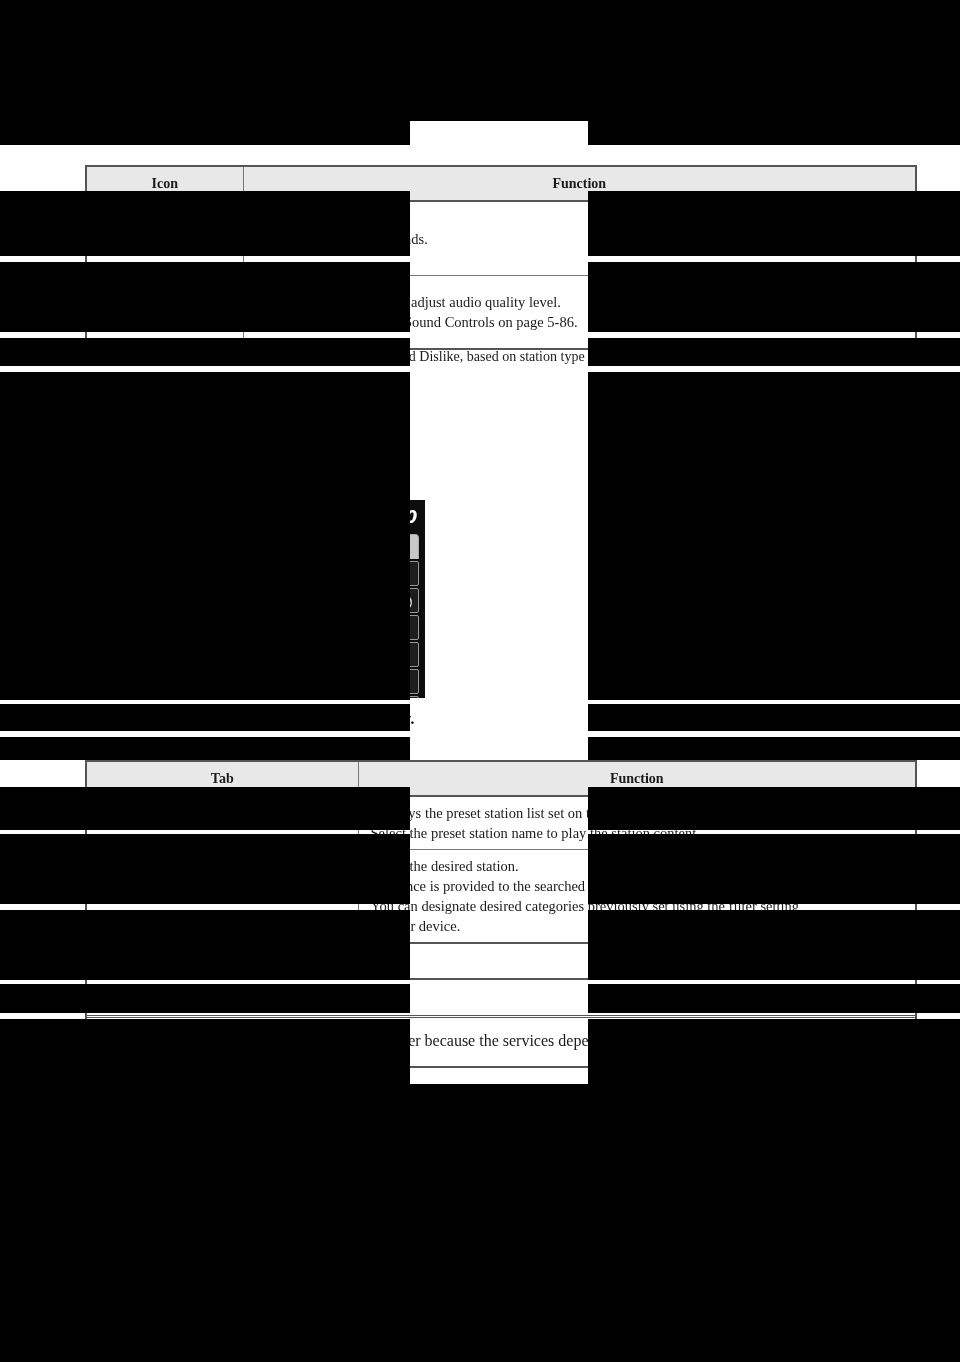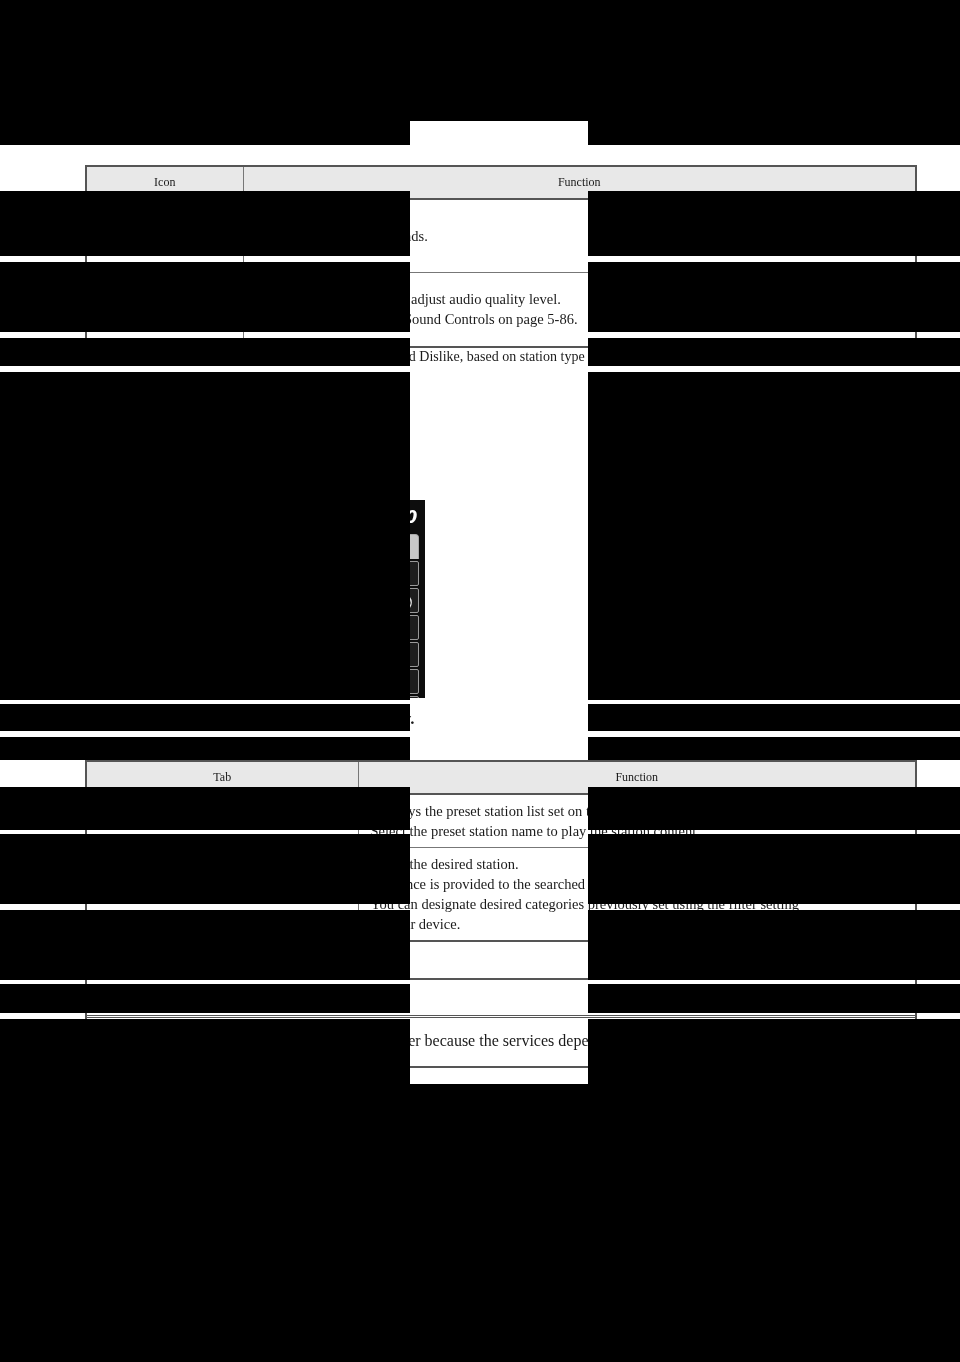--- a/index.html
+++ b/index.html
@@ -38,21 +38,21 @@
   
   table.doc {
     position:absolute; border-collapse:collapse;
     border:2px solid #555; table-layout:fixed;
   }
   table.doc th, table.doc td {
     border:1px solid #777; padding:6px 9px;
     font-size:14.5px; vertical-align:middle; line-height:1.38;
   }
   table.doc thead th {
-    background:#e8e8e8; text-align:center; font-weight:normal; font-size:12px;
+    background:#e8e8e8; text-align:center; font-weight:bold; font-size:14px;
     padding:7px 0; border-bottom:2px solid #555;margin-top:36px;
   }
 
   #tbl-icons { left:85px; top:165px; width:832px; }
   #tbl-icons col.c1 { width:157px; }
   #tbl-icons td.iconcell { text-align:center; height:74px; }
   #tbl-icons td.func { padding-left:12px; }
 
   #tbl-tabs { left:85px; top:760px; width:832px; }
   #tbl-tabs col.c1 { width:272px; }

